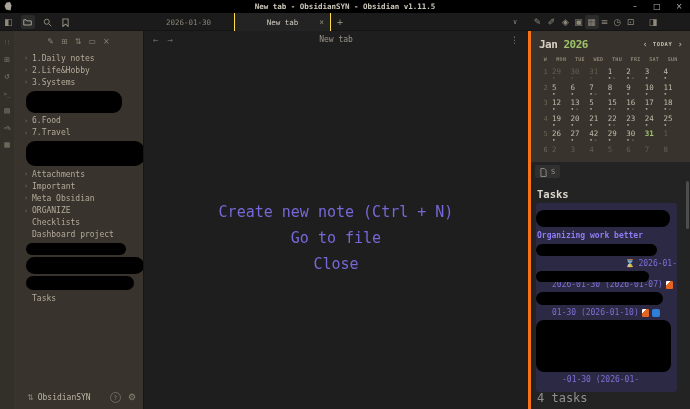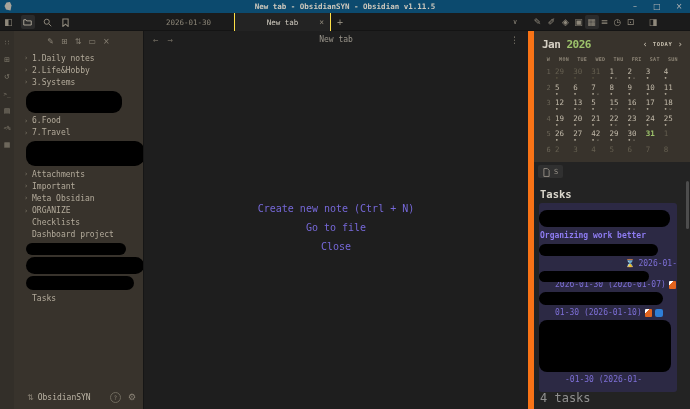--- a/index.html
+++ b/index.html
@@ -1,21 +1,21 @@
 <!DOCTYPE html>
 <html><head>
 <meta charset="utf-8">
 <style>
   html,body{margin:0;padding:0;background:#000;}
   .app{position:relative;width:690px;height:409px;background:#1e1e1e;overflow:hidden;
        font-family:"DejaVu Sans Mono",monospace;color:#b6ae9e;-webkit-font-smoothing:none;}
   .icon{font-family:"DejaVu Sans",sans-serif;}
 
   
-  .titlebar{position:absolute;top:0;left:0;right:0;height:13px;background:#0c4a6e;display:flex;align-items:center;}
+  .titlebar{position:absolute;top:0;left:0;right:0;height:13px;background:#000000;display:flex;align-items:center;}
   .logo{margin-left:4px;display:flex;align-items:center;}
   .tb-title{position:absolute;left:0;right:0;text-align:center;font-size:7.5px;font-weight:bold;color:#cfc9bd;}
   .wincontrols{margin-left:auto;display:flex;z-index:2;}
   .winbtn{width:22px;text-align:center;font-size:8px;color:#b5b5b5;cursor:default;}
 
   
   .toolbar{position:absolute;top:13px;left:0;right:0;height:18px;background:#1b1b1b;border-bottom:1px solid #141414;box-sizing:border-box;}
   .tbi{position:absolute;top:0;height:18px;display:flex;align-items:center;justify-content:center;color:#8f897c;font-size:9px;}
   .tbi.boxed::before{content:"";position:absolute;left:50%;top:50%;transform:translate(-50%,-50%);width:14px;height:14px;background:#2b2b2b;border-radius:2px;z-index:0;}
   .tbi>*{position:relative;z-index:1;}
@@ -46,24 +46,24 @@
   .help-circ{width:9px;height:9px;border:1px solid #6f6a5d;border-radius:50%;font-size:6px;line-height:9px;text-align:center;}
   .gear{font-size:9px;font-family:"DejaVu Sans",sans-serif;}
 
   
   .center{position:absolute;top:31px;left:143px;width:385px;bottom:0;background:#1e1e1e;border-left:1px solid #161616;box-sizing:border-box;}
   .view-header{position:relative;height:17px;display:flex;align-items:center;}
   .nav-arrows{display:flex;gap:9px;margin-left:9px;color:#6e695e;font-size:9px;}
   .view-title{position:absolute;left:0;right:0;text-align:center;font-size:8px;color:#99948a;}
   .more{position:absolute;right:9px;color:#8a8578;font-size:9px;}
   .empty{position:absolute;top:172px;left:0;right:0;display:flex;flex-direction:column;align-items:center;gap:8px;}
-  .empty .act{color:#7668d8;font-size:10px;cursor:pointer;}
+  .empty .act{color:#7668d8;font-size:15px;cursor:pointer;}
 
   
-  .rightpane{position:absolute;top:31px;left:528px;right:0;bottom:0;background:#232323;border-left:6px solid #f97316;box-sizing:border-box;}
+  .rightpane{position:absolute;top:31px;left:528px;right:0;bottom:0;background:#232323;border-left:3px solid #f97316;box-sizing:border-box;}
   .calendar{position:absolute;top:0;left:0;right:0;height:131px;background:#38332c;padding:6px 8px 0;box-sizing:border-box;}
   .cal-head{display:flex;align-items:center;height:14px;}
   .cal-title{font-size:11px;font-weight:bold;color:#d6d0c4;letter-spacing:-0.5px;}
   .cal-year{color:#9dc36b;}
   .cal-nav{margin-left:auto;display:flex;align-items:center;gap:6px;color:#c6beae;}
   .cal-arrow{font-size:9px;font-family:"DejaVu Sans",sans-serif;}
   .today-btn{font-size:5.5px;letter-spacing:.6px;font-weight:bold;}
   .cal-grid{display:grid;grid-template-columns:13px repeat(7,1fr);margin-top:5px;}
   .cal-wd{font-size:5px;font-weight:bold;color:#8d8576;text-align:center;height:11px;letter-spacing:.3px;}
   .cal-cell{text-align:left;height:15.5px;font-size:7.5px;color:#c2baaa;cursor:pointer;}

